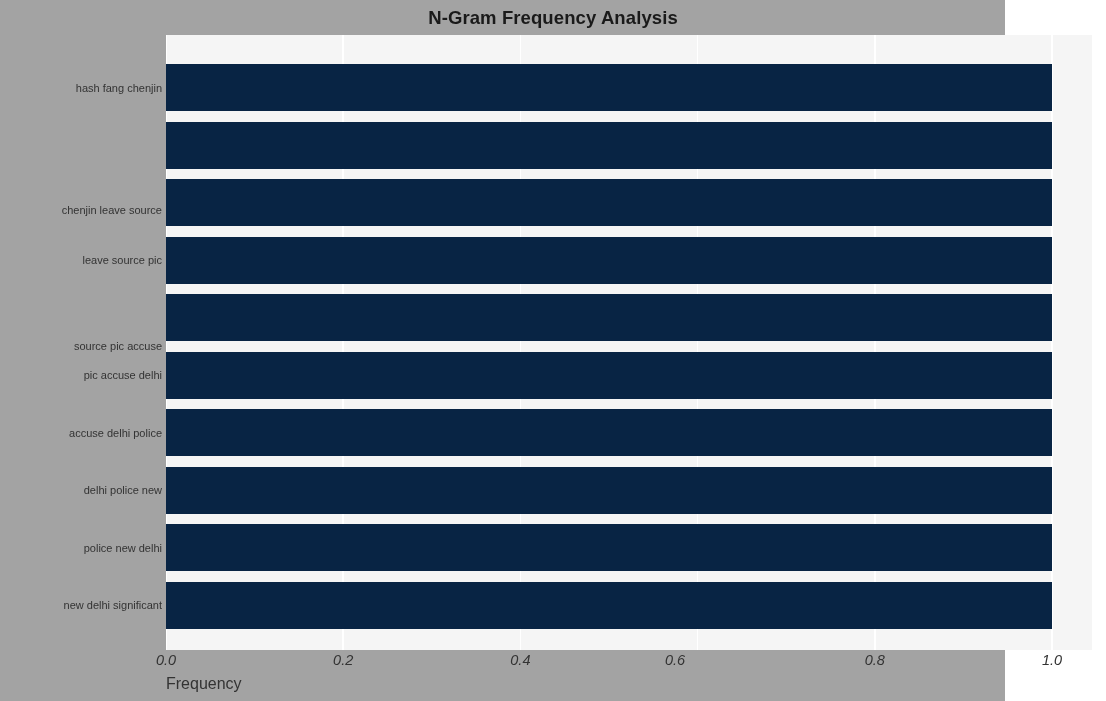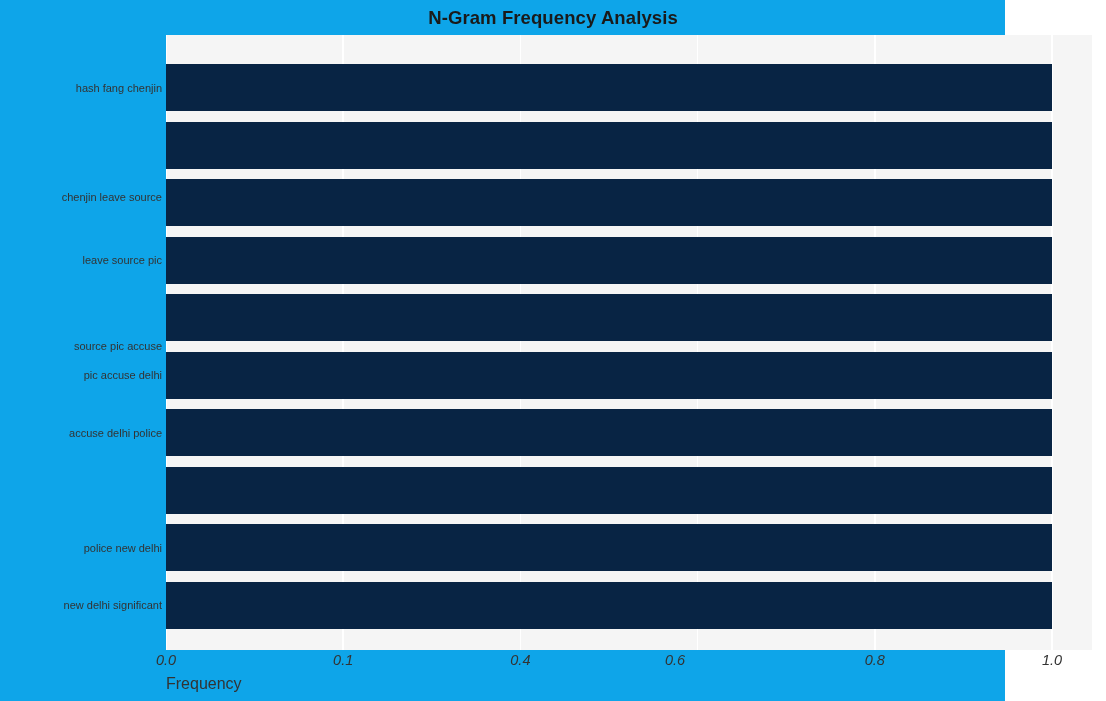--- a/index.html
+++ b/index.html
@@ -13,21 +13,21 @@
     font-family: "Liberation Sans", sans-serif;
     overflow: hidden;
     position: relative;
   }
 
   #figure {
     position: absolute;
     left: 0; top: 0;
     width: 1005px;
     height: 701px;
-    background: #0ea5e9;
+    background: #a3a3a3;
   }
 
   
   #chart-title {
     position: absolute;
     left: 0;
     top: 7px;
     width: 1106px;
     text-align: center;
     font-size: 18.5px;
@@ -147,32 +147,33 @@
         <div class="bar" title="pic accuse delhi: 1" style="top: 316.5px; width: 886px; background: rgb(8, 36, 68);"></div>
         <div class="bar" title="accuse delhi police: 1" style="top: 374px; width: 886px; background: rgb(8, 36, 68);"></div>
         <div class="bar" title="delhi police new: 1" style="top: 431.5px; width: 886px; background: rgb(8, 36, 68);"></div>
         <div class="bar" title="police new delhi: 1" style="top: 489px; width: 886px; background: rgb(8, 36, 68);"></div>
         <div class="bar" title="new delhi significant: 1" style="top: 546.5px; width: 886px; background: rgb(8, 36, 68);"></div>
       </div>
   </div>
 
   <div id="y-axis-labels">
       <div class="y-tick-label" style="top: 42.5px;">hash fang chenjin</div>
-      <div class="y-tick-label" style="top: 152px;">chenjin leave source</div>
+      <div class="y-tick-label" style="top: 165px;">chenjin leave source</div>
       <div class="y-tick-label" style="top: 215px;">leave source pic</div>
       <div class="y-tick-label" style="top: 272.5px; margin-top: 28px;">source pic accuse</div>
       <div class="y-tick-label" style="top: 330px;">pic accuse delhi</div>
       <div class="y-tick-label" style="top: 387.5px;">accuse delhi police</div>
+      <div class="y-tick-label" style="top: 445px;">delhi police new</div>
       <div class="y-tick-label" style="top: 560px;">new delhi significant</div>
       <div class="y-tick-label" style="top: 502.5px;">police new delhi</div>
     </div>
 
   <div id="x-axis-labels">
       <div class="x-tick-label" style="left: 166px;">0.0</div>
-      <div class="x-tick-label" style="left: 343.2px;">0.1</div>
+      <div class="x-tick-label" style="left: 343.2px;">0.2</div>
       <div class="x-tick-label" style="left: 520.4px;">0.4</div>
       <div class="x-tick-label" style="left: 675px;">0.6</div>
       <div class="x-tick-label" style="left: 874.8px;">0.8</div>
       <div class="x-tick-label" style="left: 1052px;">1.0</div>
     </div>
 
   <div id="x-axis-title">Frequency</div>
 
 </div>
 

